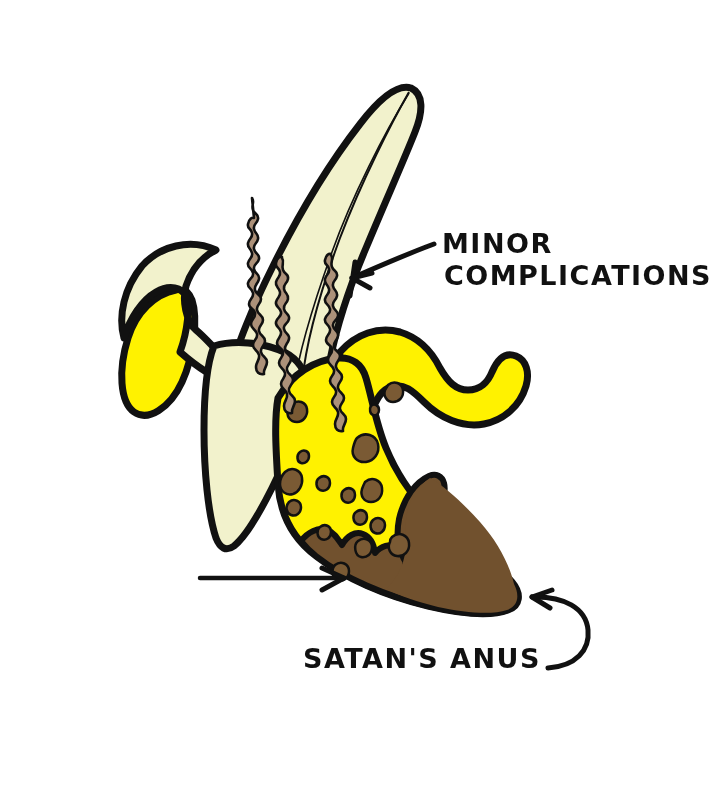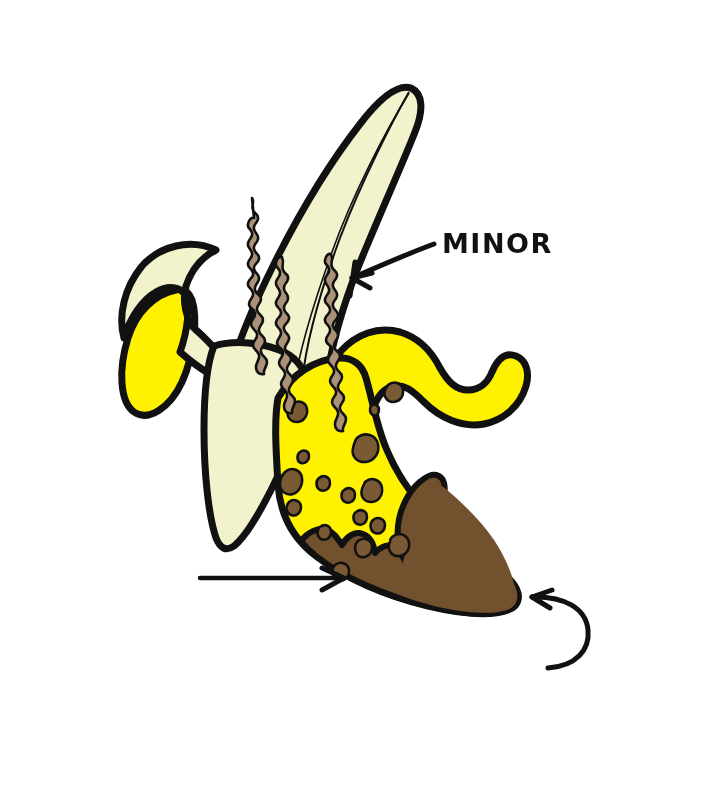--- a/index.html
+++ b/index.html
@@ -255,17 +255,21 @@
         <path d="M 548 668
                  C 576 666 590 650 588 630
                  C 586 608 564 596 532 597" fill="none" stroke="#111111" stroke-width="5" stroke-linecap="round"></path>
         <path d="M 532 597 L 552 590 M 532 597 L 550 608" fill="none" stroke="#111111" stroke-width="5" stroke-linecap="round"></path>
       </g>
     </g>
   </svg>
 
   <div class="label-text" id="label-minor-complications">
     <span>MINOR</span>
+    <span class="line2">COMPLICATIONS</span>
   </div>
 
 
+  <div class="label-text" id="label-satans-anus">
+    <span>SATAN'S ANUS</span>
+  </div>
 
 </div>
 
 </body></html>

